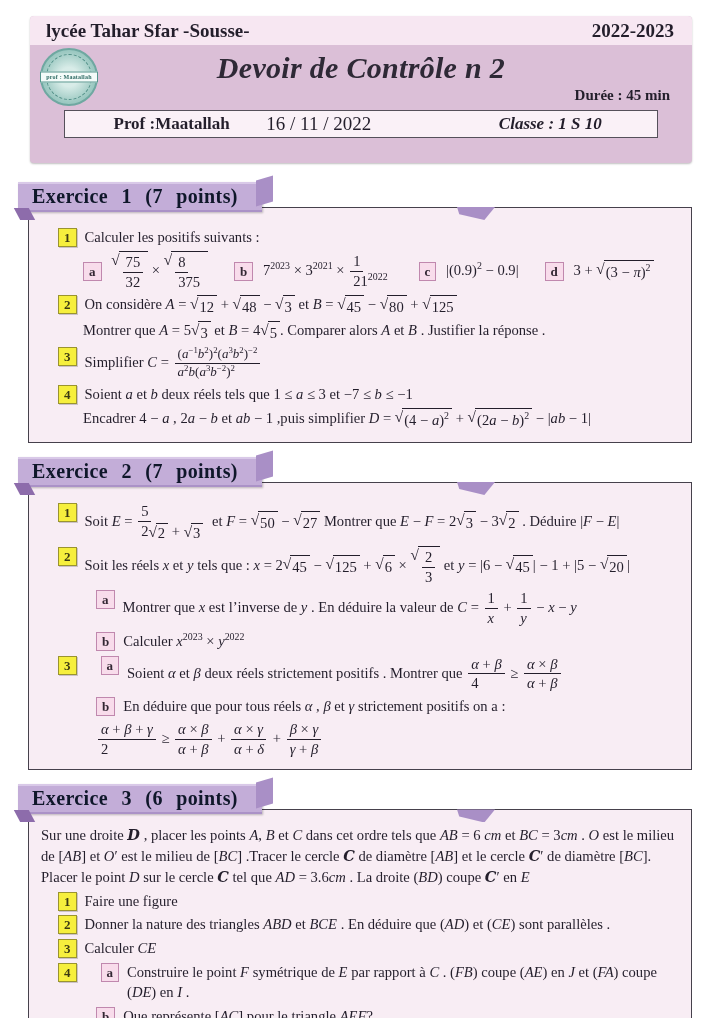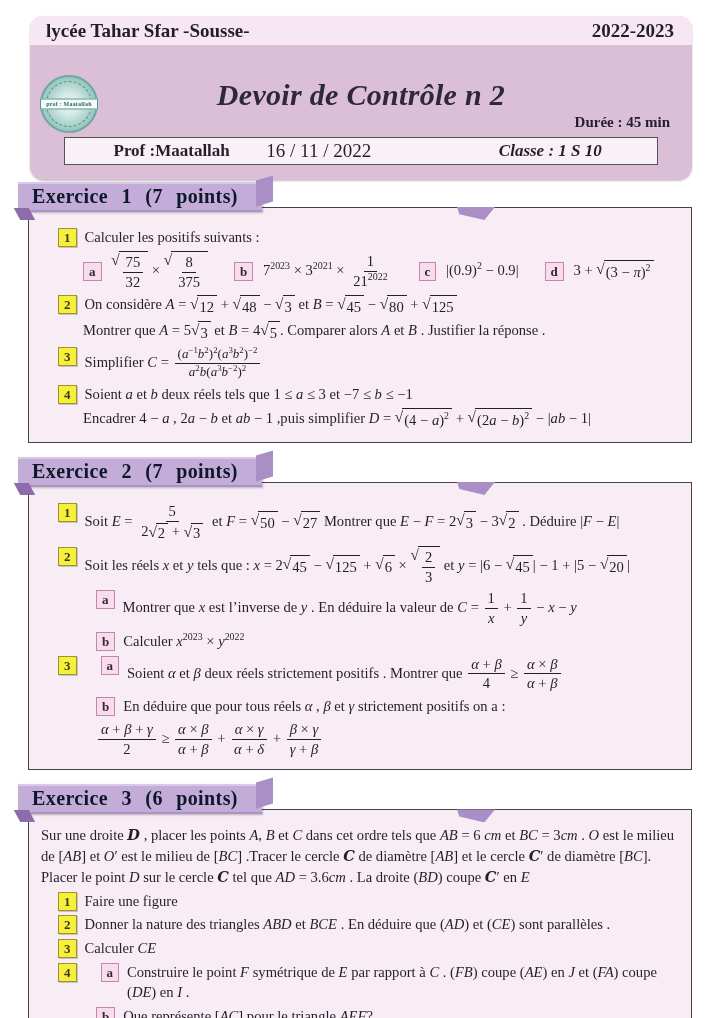--- a/index.html
+++ b/index.html
@@ -8,25 +8,25 @@
     --ribbon-mid:#a98fc6; --badge-yellow:#f6ef3d; --badge-yellow-border:#9a942f;
     --badge-pink:#f8dceb; --badge-pink-border:#c088ae; --stamp-teal:#7fb8b1;
     --footer-navy:#262f68; --ink:#231e2b;
   }
   *{box-sizing:border-box}
   body{margin:0;background:#777;}
   .page{position:relative;width:720px;height:1018px;margin:0 auto;background:var(--page-bg);
     font-family:"Liberation Serif",serif;color:var(--ink);overflow:hidden;}
 
   
-  .hcard{position:absolute;left:30px;right:28px;top:16px;border-radius:14px;overflow:hidden;
+  .hcard{position:absolute;left:30px;right:28px;top:16px;border-radius:4px;overflow:hidden;
     background:var(--header-main);box-shadow:0 1px 2px rgba(0,0,0,.25);}
   .hstrip{display:flex;justify-content:space-between;align-items:center;background:var(--header-strip);
     padding:4px 18px 3px 16px;font-weight:bold;font-size:19px;}
-  .hmain{position:relative;padding:4px 14px 3px;margin-top:27px;}
+  .hmain{position:relative;padding:4px 14px 13px;}
   .stamp{position:absolute;left:10px;top:3px;width:58px;height:58px;border-radius:50%;
     background:radial-gradient(circle,#d8ece8 25%,#9ecac3 65%,var(--stamp-teal) 100%);
     border:2px solid #6fa8a1;}
   .stamp::before{content:"";position:absolute;inset:4px;border:1px dashed #4f8d85;border-radius:50%;}
   .stamp-band{position:absolute;left:-2px;right:-2px;top:50%;transform:translateY(-50%);
     background:#f4fbf9;border:1px solid #56958d;color:#2e6b64;font-size:6px;font-weight:bold;
     text-align:center;line-height:9px;letter-spacing:.2px;}
   .title{text-align:center;font-size:30px;font-weight:bold;font-style:italic;color:#2e2936;
     padding-top:2px;letter-spacing:.3px;}
   .duree{text-align:right;font-size:15px;font-weight:bold;padding:2px 8px 0 0;}
@@ -68,21 +68,21 @@
     box-shadow:1px 1px 0 rgba(0,0,0,.18);}
   .pb{background:var(--badge-pink);border:1px solid var(--badge-pink-border);color:#332733;}
   .yb + .pb{margin-left:16px;}
   .ib{display:inline-block;background:var(--badge-pink);border:1px solid var(--badge-pink-border);
     color:#332733;font-weight:bold;font-style:normal;font-size:13px;line-height:17px;padding:0 5px;
     margin-right:6px;vertical-align:middle;}
   .sp{display:inline-block;width:26px;}
 
   
   sup{font-size:.68em;line-height:0;}
-  .fr{display:inline-flex;flex-direction:column;align-items:center;vertical-align:middle;
+  .fr{display:inline-flex;flex-direction:column;align-items:flex-start;vertical-align:middle;
     text-align:center;line-height:1.15;margin:1px 2px;}
   .fr .fn{border-bottom:1.3px solid currentColor;padding:0 3px 1px;}
   .fr .fd{padding:1px 3px 0;}
   .sfr{font-size:13px;}
   .sq{white-space:nowrap;display:inline-flex;align-items:flex-start;vertical-align:middle;}
   .sq .rad{font-size:1.05em;line-height:1.15;margin-right:-1px;}
   .sq .ov{border-top:1.3px solid currentColor;padding:1px 3px 0 2px;display:inline-block;}
   .cal{font-family:"DejaVu Serif",serif;font-style:italic;font-weight:bold;}
 
   .footbar{position:absolute;left:30px;bottom:1px;width:64px;height:8px;background:var(--footer-navy);

